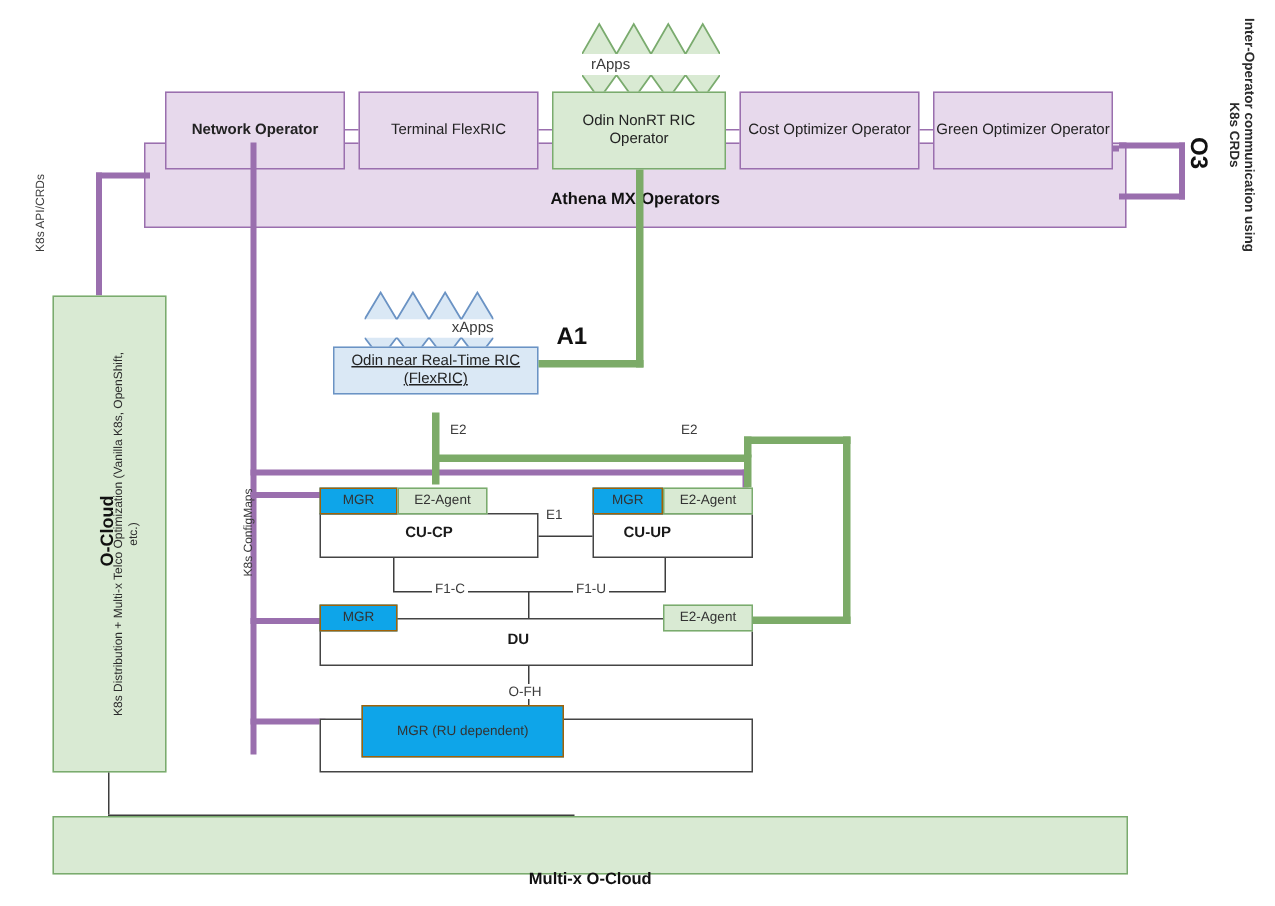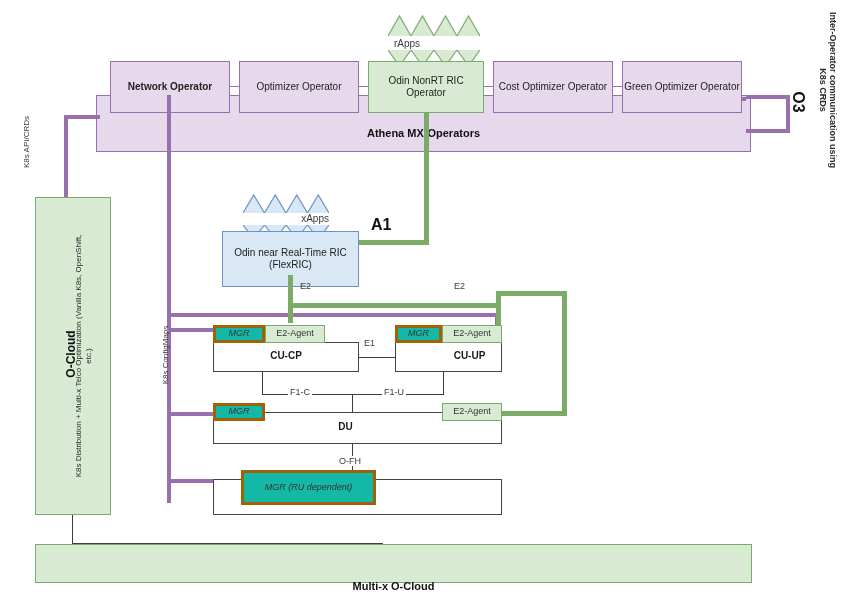--- a/index.html
+++ b/index.html
@@ -9,21 +9,21 @@
   .abs{position:absolute;box-sizing:border-box;}
 
   
   .box{display:flex;align-items:center;justify-content:center;text-align:center;
        line-height:1.25;}
   .purple-box{background:#e7d9ec;border:1px solid #9a6fae;color:#222;}
   .purple-bar{background:#e7d9ec;border:1px solid #9a6fae;}
   .green-box{background:#d9ead3;border:1px solid #7aab6e;color:#222;}
   .blue-box{background:#dae8f5;border:1px solid #6b93c4;color:#222;}
   .white-box{background:#ffffff;border:1px solid #444;}
-  .mgr-box{background:#14b8a6;border:3px solid #a16207;color:#333;font-style:italic;}
+  .mgr-box{background:#0ea5e9;border:1px solid #a16207;color:#333;}
   .agent-box{background:#d9ead3;border:1px solid #7aab6e;color:#333;}
 
   
   .pline{background:#9a6fae;}          
   .gline{background:#7cab68;}          
   .kline{background:#3d3d3d;}          
 
   .lbl{position:absolute;font-size:9px;color:#3b3b3b;white-space:nowrap;
        background:#fff;padding:0 2px;}
   .lbl-nb{background:transparent;}
@@ -55,21 +55,21 @@
     </svg>
   </div>
 
   <div class="abs purple-bar" style="left:96px;top:95px;width:655px;height:57px;"></div>
   <div class="abs box bold t11" style="left:96px;top:125px;width:655px;height:18px;color:#111;">Athena MX-Operators</div>
 
   <div class="abs box purple-box t10" style="left:110px;top:61px;width:120px;height:52px;font-weight:bold;">
     <span>Network Operator</span>
   </div>
   <div class="abs box purple-box t10" style="left:239px;top:61px;width:120px;height:52px;">
-    <span>Optimizer Operator</span>
+    <span>Terminal FlexRIC</span>
   </div>
   <div class="abs box green-box t10" style="left:368px;top:61px;width:116px;height:52px;">
     <span>Odin NonRT RIC Operator</span>
   </div>
   <div class="abs box purple-box t10" style="left:493px;top:61px;width:120px;height:52px;">
     <span>Cost Optimizer Operator</span>
   </div>
   <div class="abs box purple-box t10" style="left:622px;top:61px;width:120px;height:52px;">
     <span>Green Optimizer Operator</span>
   </div>
@@ -116,21 +116,21 @@
       <polyline points="0,20 10.75,2 21.5,20 32.25,2 43,20 53.75,2 64.5,20 75.25,2 86,20" fill="#dae8f5" stroke="#6b93c4" stroke-width="1.2"></polyline>
     </svg>
   </div>
   <div class="lbl lbl-nb t10" style="left:247px;top:213px;width:80px;text-align:right;">xApps</div>
   <div class="zig" style="left:243px;top:225px;width:86px;height:14px;">
     <svg width="86" height="14" viewBox="0 0 86 14">
       <polyline points="0,0 10.75,14 21.5,0 32.25,14 43,0 53.75,14 64.5,0 75.25,14 86,0" fill="#dae8f5" stroke="#6b93c4" stroke-width="1.2"></polyline>
     </svg>
   </div>
 
-  <div class="abs box blue-box t10" style="left:222px;top:231px;width:137px;height:56px;flex-direction:column;">
+  <div class="abs box blue-box t10" style="left:222px;top:231px;width:137px;height:32px;flex-direction:column;text-decoration:underline;">
     <span>Odin near Real-Time RIC</span>
     <span>(FlexRIC)</span>
   </div>
 
   <div class="abs gline" style="left:424px;top:113px;width:5px;height:132px;"></div>
   <div class="abs gline" style="left:359px;top:240px;width:70px;height:5px;"></div>
   <div class="abs big-lbl" style="left:371px;top:216px;">A1</div>
 
   <div class="abs gline" style="left:288px;top:275px;width:5px;height:48px;"></div>
   <div class="abs gline" style="left:288px;top:303px;width:212px;height:5px;"></div>
@@ -146,21 +146,21 @@
   <div class="abs white-box" style="left:213px;top:342px;width:146px;height:30px;"></div>
   <div class="abs box bold t10" style="left:213px;top:348px;width:146px;height:16px;">CU-CP</div>
   <div class="abs box mgr-box t9" style="left:213px;top:325px;width:52px;height:18px;">
     <span>MGR</span>
   </div>
   <div class="abs box agent-box t9" style="left:265px;top:325px;width:60px;height:18px;">
     <span>E2-Agent</span>
   </div>
 
   <div class="abs white-box" style="left:395px;top:342px;width:107px;height:30px;"></div>
-  <div class="abs box bold t10" style="left:416px;top:348px;width:107px;height:16px;">CU-UP</div>
+  <div class="abs box bold t10" style="left:378px;top:348px;width:107px;height:16px;">CU-UP</div>
   <div class="abs box mgr-box t9" style="left:395px;top:325px;width:47px;height:18px;">
     <span>MGR</span>
   </div>
   <div class="abs box agent-box t9" style="left:442px;top:325px;width:60px;height:18px;">
     <span>E2-Agent</span>
   </div>
 
   <div class="abs kline" style="left:359px;top:357px;width:36px;height:1px;"></div>
   <div class="lbl t9" style="left:362px;top:338px;">E1</div>
 

